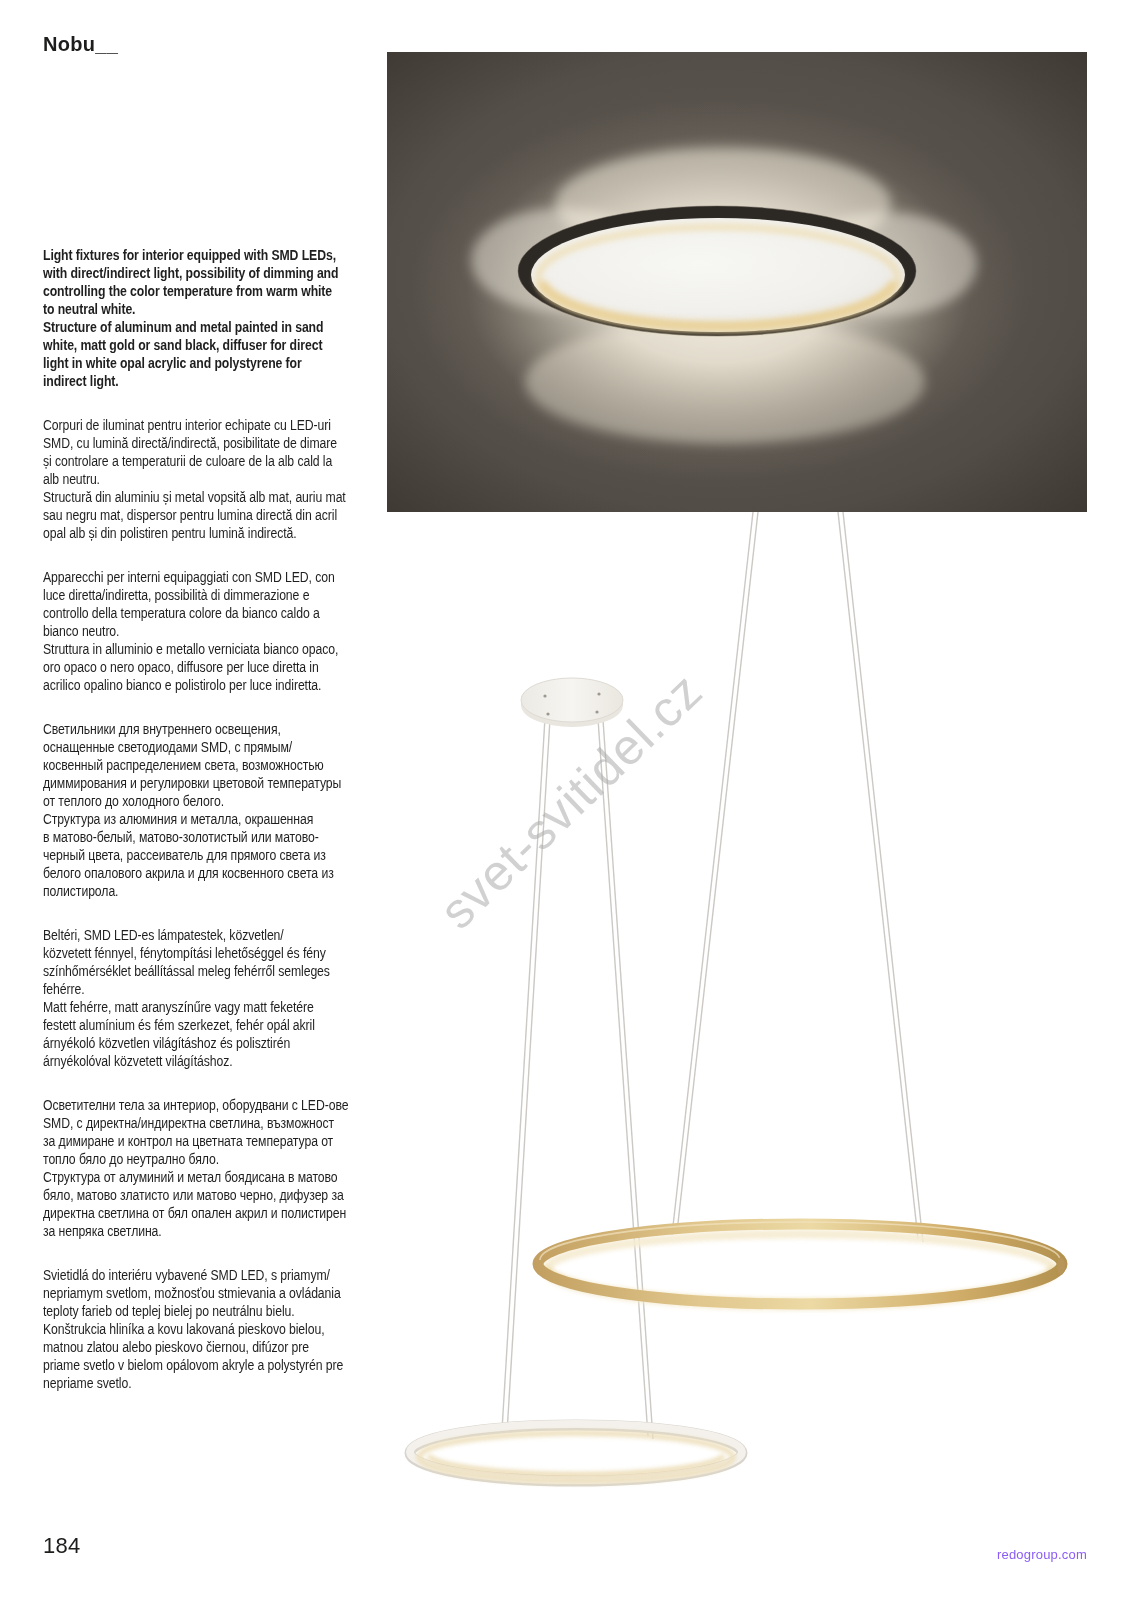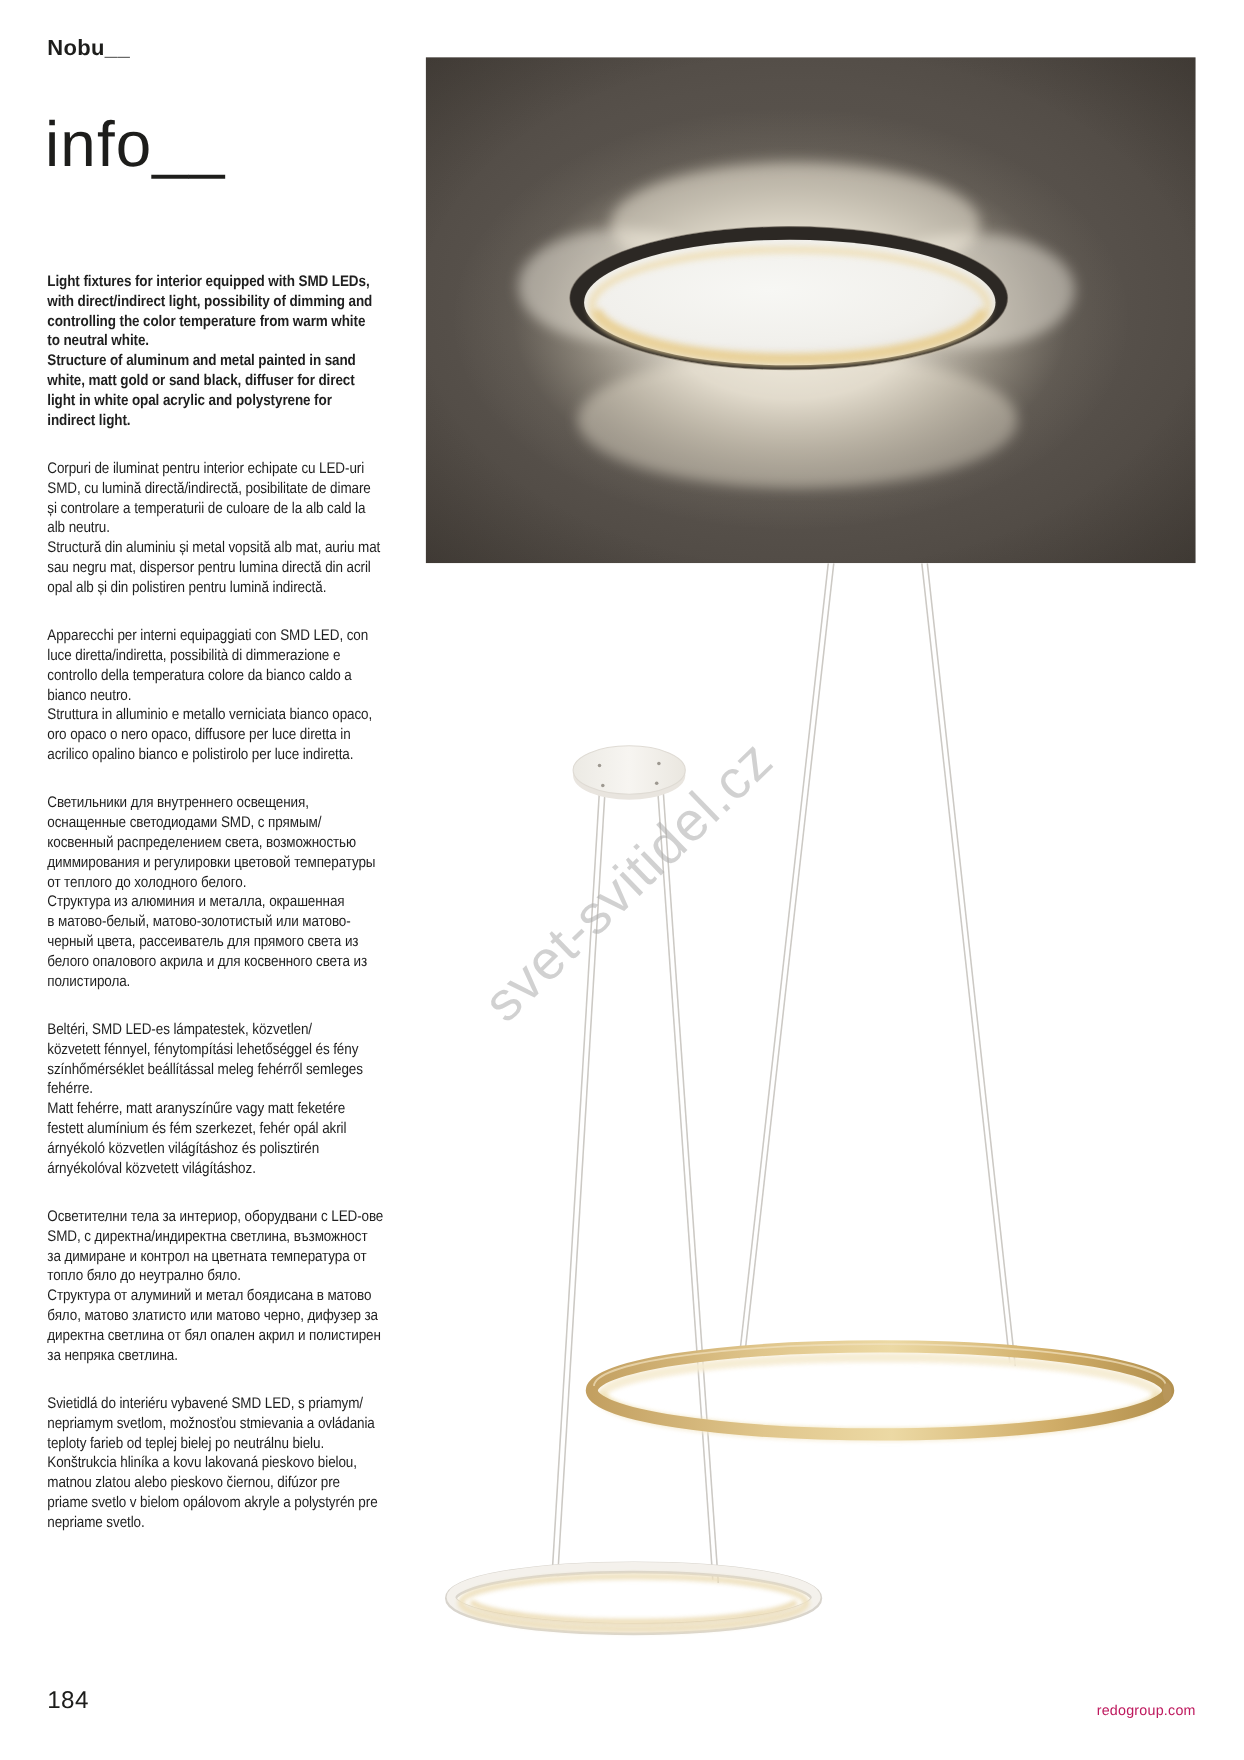--- a/index.html
+++ b/index.html
@@ -46,30 +46,29 @@
     font-size: 50px; color: rgba(172,172,172,0.55); letter-spacing: 1px;
     pointer-events: none;
   }
 
   .page-number {
     position: absolute; left: 43px; top: 1533px;
     font-size: 22px; font-weight: normal; color: #1d1d1b; letter-spacing: 0.3px;
   }
   .website {
     position: absolute; left: 887px; top: 1547px; width: 200px;
-    text-align: right; font-size: 13px; color: #be185d; letter-spacing: 0.2px;
+    text-align: right; font-size: 13px; color: #8b5cf6; letter-spacing: 0.2px;
   }
 </style>
 </head>
 <body>
 
 <div class="page">
 
   <div class="brand">Nobu__</div>
-  <h1 class="title">info__</h1>
 
   <div class="descriptions">
     <p class="desc en">Light fixtures for interior equipped with SMD LEDs,
 with direct/indirect light, possibility of dimming and
 controlling the color temperature from warm white
 to neutral white.
 Structure of aluminum and metal painted in sand
 white, matt gold or sand black, diffuser for direct
 light in white opal acrylic and polystyrene for
 indirect light.</p>

